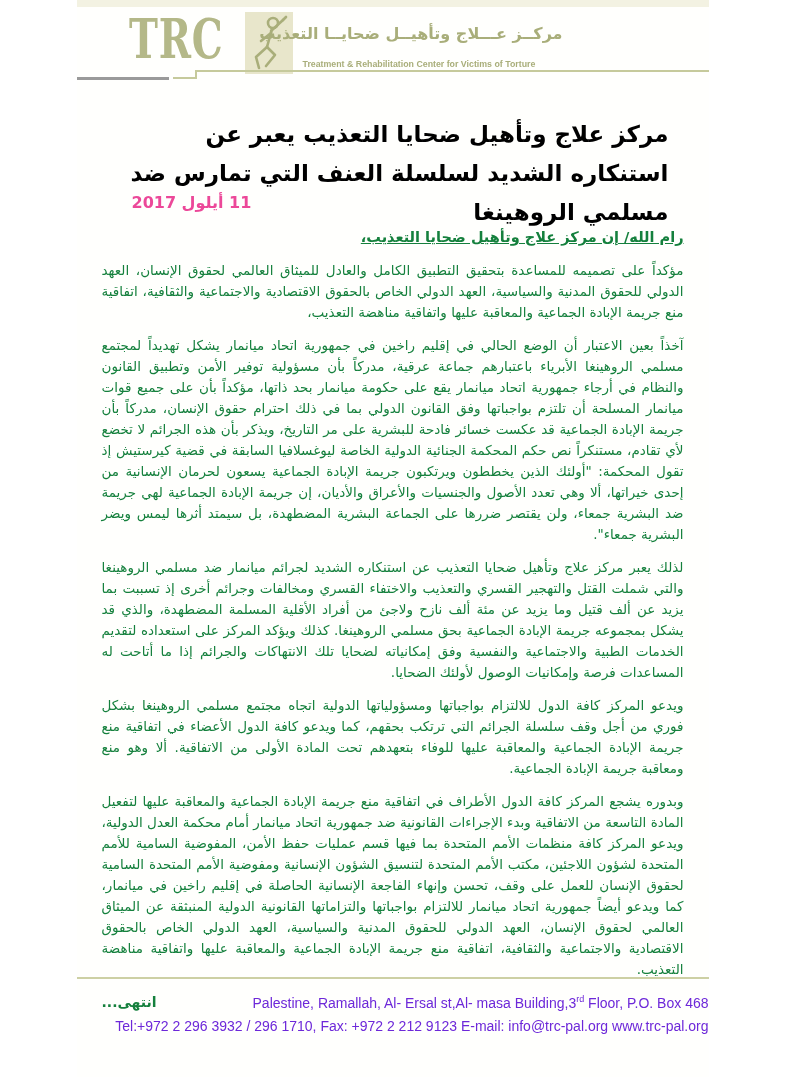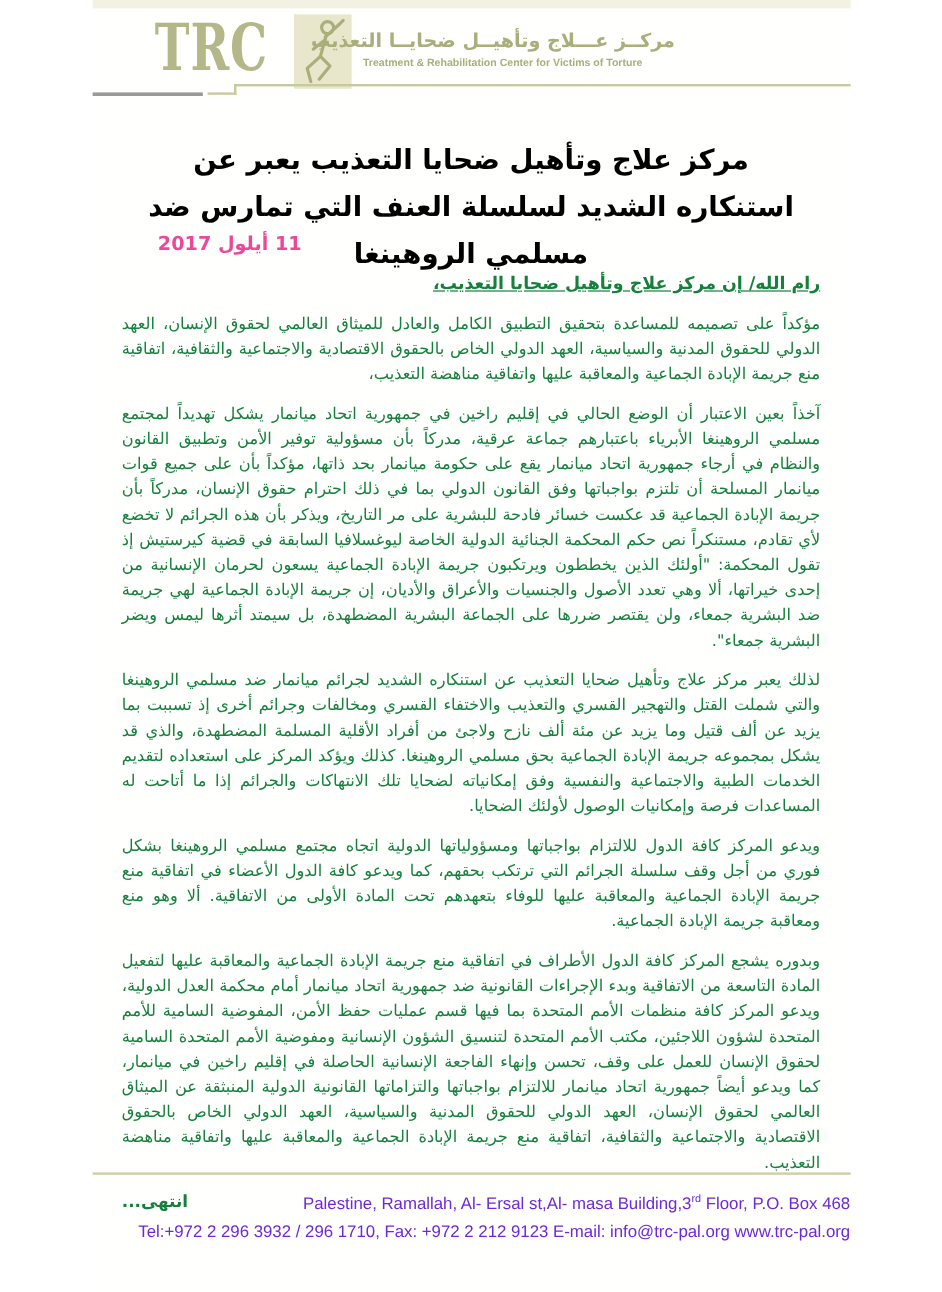--- a/index.html
+++ b/index.html
@@ -14,29 +14,29 @@
   .trc-acronym{
     position:absolute;left:14px;top:2px;
     font-family:"DejaVu Serif","Liberation Serif",serif;font-weight:bold;
     font-size:54px;line-height:58px;color:#b4b888;
     transform:scaleX(0.72);transform-origin:left top;letter-spacing:1px;
   }
   .figure-box{position:absolute;left:130px;top:4px;width:48px;height:62px;background:#e8e6cb;}
   .figure-box svg{position:absolute;left:-6px;top:2px;}
   .logo-names{position:absolute;left:188px;top:16px;width:260px;}
   .logo-ar{direction:rtl;text-align:center;font-size:16px;font-weight:bold;color:#a9ae7a;white-space:nowrap;}
-  .logo-en{font-family:"Liberation Sans",sans-serif;font-size:8.8px;font-weight:bold;color:#a9ae7a;margin-top:4px;white-space:nowrap;}
+  .logo-en{font-family:"Liberation Sans",sans-serif;font-size:8.8px;font-weight:bold;color:#a9ae7a;margin-top:16px;white-space:nowrap;}
   .rule-green-main{position:absolute;top:70px;left:118px;right:0;height:2px;background:#c6ca9c;}
   .rule-step-v{position:absolute;top:70px;left:118px;width:2px;height:9px;background:#c6ca9c;}
   .rule-step-h{position:absolute;top:77px;left:96px;width:24px;height:2px;background:#c6ca9c;}
   .rule-gray{position:absolute;top:77px;left:0;width:92px;height:3px;background:#9a9a9a;}
   
   .doc-title{
     position:absolute;top:100px;left:40px;right:40px;
-    direction:rtl;text-align:center;
+    direction:rtl;
     font-size:23px;font-weight:bold;line-height:39px;color:#000;
   }
   .doc-date{
     position:absolute;top:193px;left:55px;
     direction:rtl;font-size:16px;font-weight:bold;color:#ec4899;
   }
   .doc-body{
     position:absolute;top:227px;left:25px;right:25px;
     direction:rtl;text-align:justify;
     font-size:13.5px;line-height:21px;color:#15803d;

